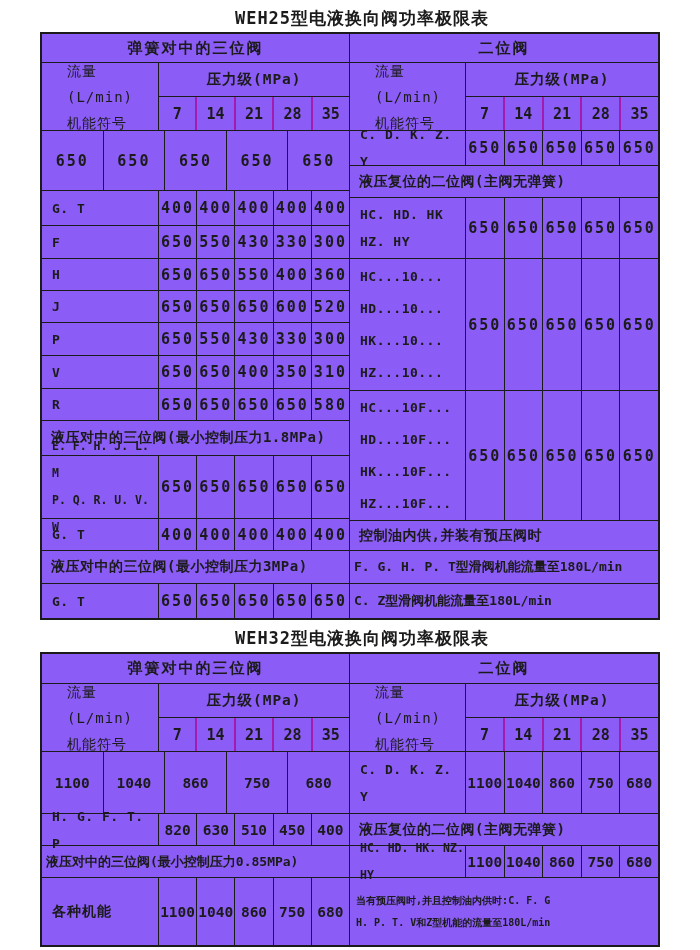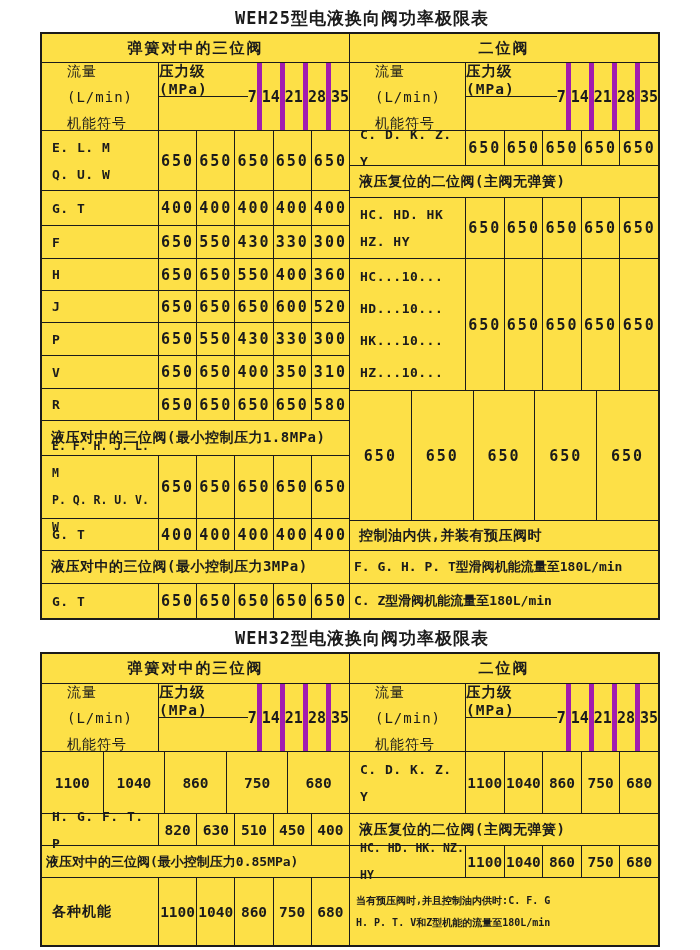--- a/index.html
+++ b/index.html
@@ -11,21 +11,21 @@
   }
   .page { width: 700px; height: 950px; padding-top: 6px; }
   .title {
     text-align: center; font-weight: bold; font-size: 17px;
     line-height: 24px; letter-spacing: 1px; padding-left: 24px;
   }
   .t2-title { margin-top: 6px; }
   .tbl {
     width: 620px; margin: 2px auto 0;
     border: 2px solid #1b1b1b;
-    background: #fde047;
+    background: #8b5cf6;
   }
   .tbl div { border-color: #1b1b1b; }
 
   
   .hgrow { display: flex; border-bottom: 1px solid #1b1b1b; }
   .hg {
     display: flex; align-items: center; justify-content: center;
     font-weight: bold; font-size: 15px; letter-spacing: 2px;
   }
   .hg-l { width: 308px; border-right: 1px solid #1b1b1b; }
@@ -36,32 +36,32 @@
   .half { display: flex; }
   .half-l { width: 308px; border-right: 1px solid #1b1b1b; }
   .half-r { flex: 1; }
   .flow {
     width: 117px; border-right: 1px solid #1b1b1b;
     font-weight: normal; font-size: 14px; white-space: pre-line;
     display: flex; align-items: center; padding-left: 25px;
     line-height: 26px; letter-spacing: 1px;
   }
   .half-r .flow { width: 116px; }
-  .pcol { flex: 1; display: flex; flex-direction: row; }
+  .pcol { flex: 1; display: flex; flex-direction: column; }
   .plabel {
     height: 34px; border-bottom: 1px solid #1b1b1b;
     display: flex; align-items: center; justify-content: center;
     font-weight: bold; font-size: 14.5px; letter-spacing: 1px;
   }
   .pticks { flex: 1; display: flex; }
   .tick {
     flex: 1; display: flex; align-items: center; justify-content: center;
     font-weight: bold; font-size: 15px;
   }
-  .tick + .tick { border-left: 5px solid #a21caf; }
+  .tick + .tick { border-left: 2px solid #a21caf; }
 
   
   .tbody { display: flex; }
   .bcol { display: flex; flex-direction: column; }
   .bcol-l { width: 308px; border-right: 1px solid #1b1b1b; }
   .bcol-r { flex: 1; }
   .brow { display: flex; border-bottom: 1px solid #1b1b1b; }
   .bcol .brow:last-child { border-bottom: none; }
   .lab {
     width: 117px; border-right: 1px solid #1b1b1b;
@@ -129,22 +129,20 @@
             <div class="tick">28</div>
             <div class="tick">35</div>
           </div>
         </div>
       </div>
     </div>
 
     <div class="tbody">
       <div class="bcol bcol-l">
         <div class="brow" style="height:60px">
-          <div class="lab">E. L. M
-Q. U. W</div>
           <div class="val">650</div>
           <div class="val">650</div>
           <div class="val">650</div>
           <div class="val">650</div>
           <div class="val">650</div>
         </div>
         <div class="brow" style="height:35px">
           <div class="lab">G. T</div>
           <div class="val">400</div>
           <div class="val">400</div>
@@ -259,20 +257,24 @@
 HD...10...
 HK...10...
 HZ...10...</div>
           <div class="val">650</div>
           <div class="val">650</div>
           <div class="val">650</div>
           <div class="val">650</div>
           <div class="val">650</div>
         </div>
         <div class="brow" style="height:130px">
+          <div class="lab lh32">HC...10F...
+HD...10F...
+HK...10F...
+HZ...10F...</div>
           <div class="val">650</div>
           <div class="val">650</div>
           <div class="val">650</div>
           <div class="val">650</div>
           <div class="val">650</div>
         </div>
         <div class="brow" style="height:30px">
           <div class="note">控制油内供,并装有预压阀时</div>
         </div>
         <div class="brow" style="height:33px">

